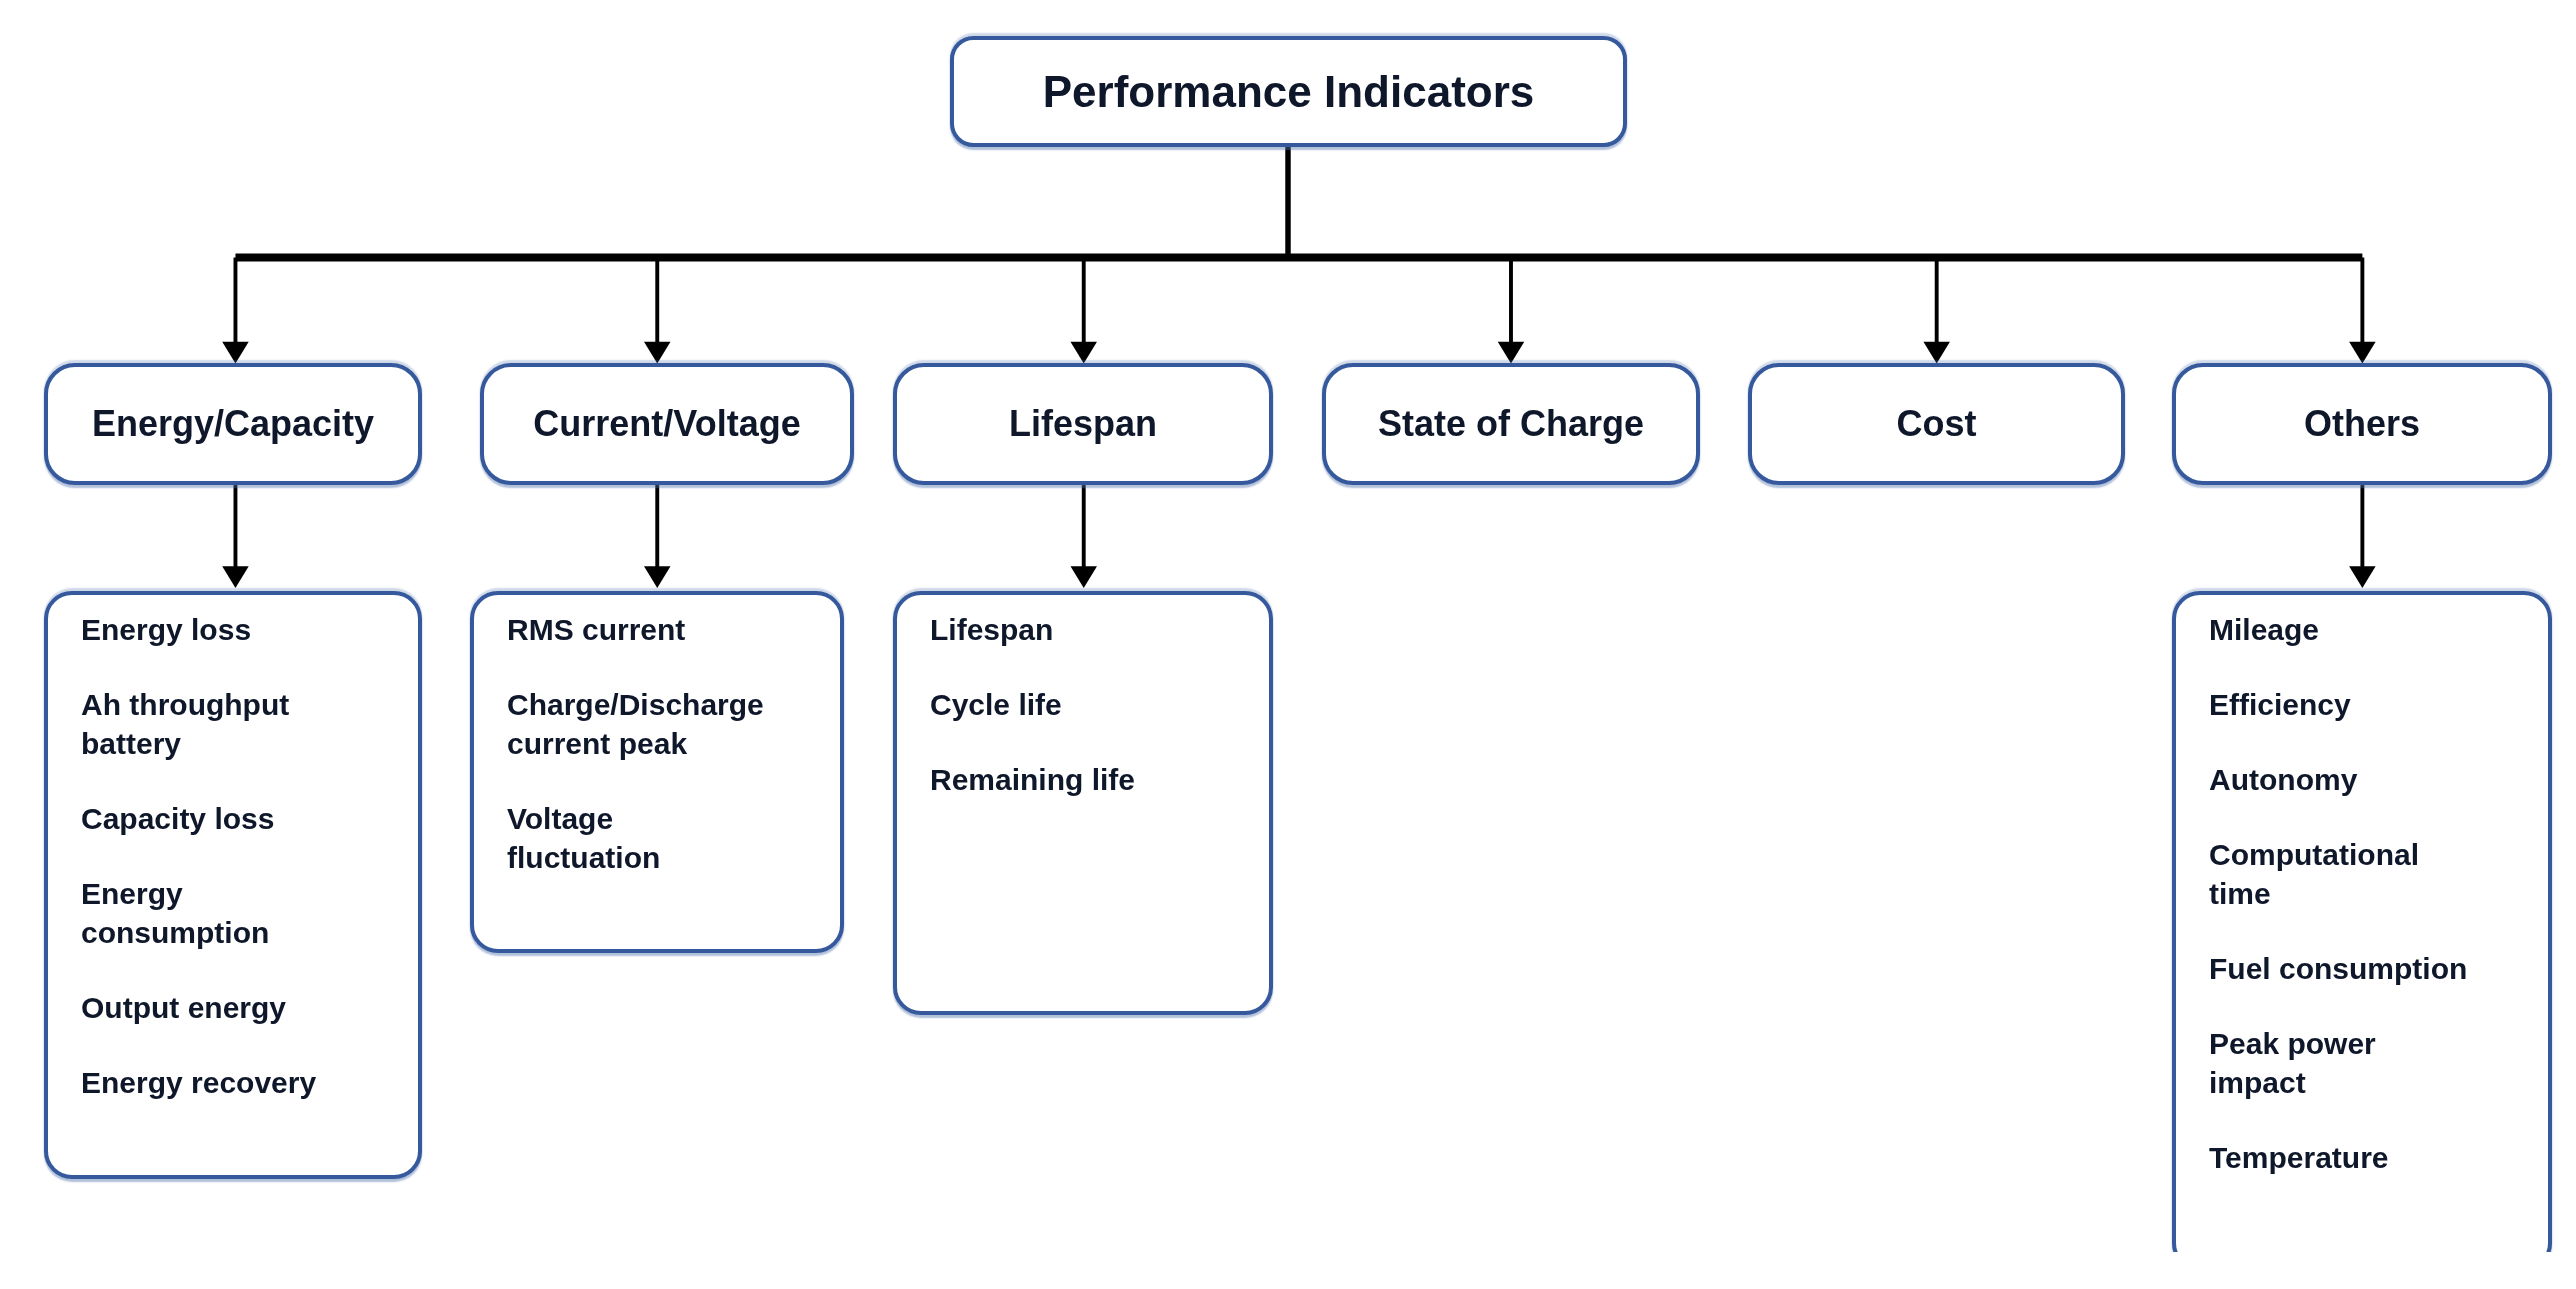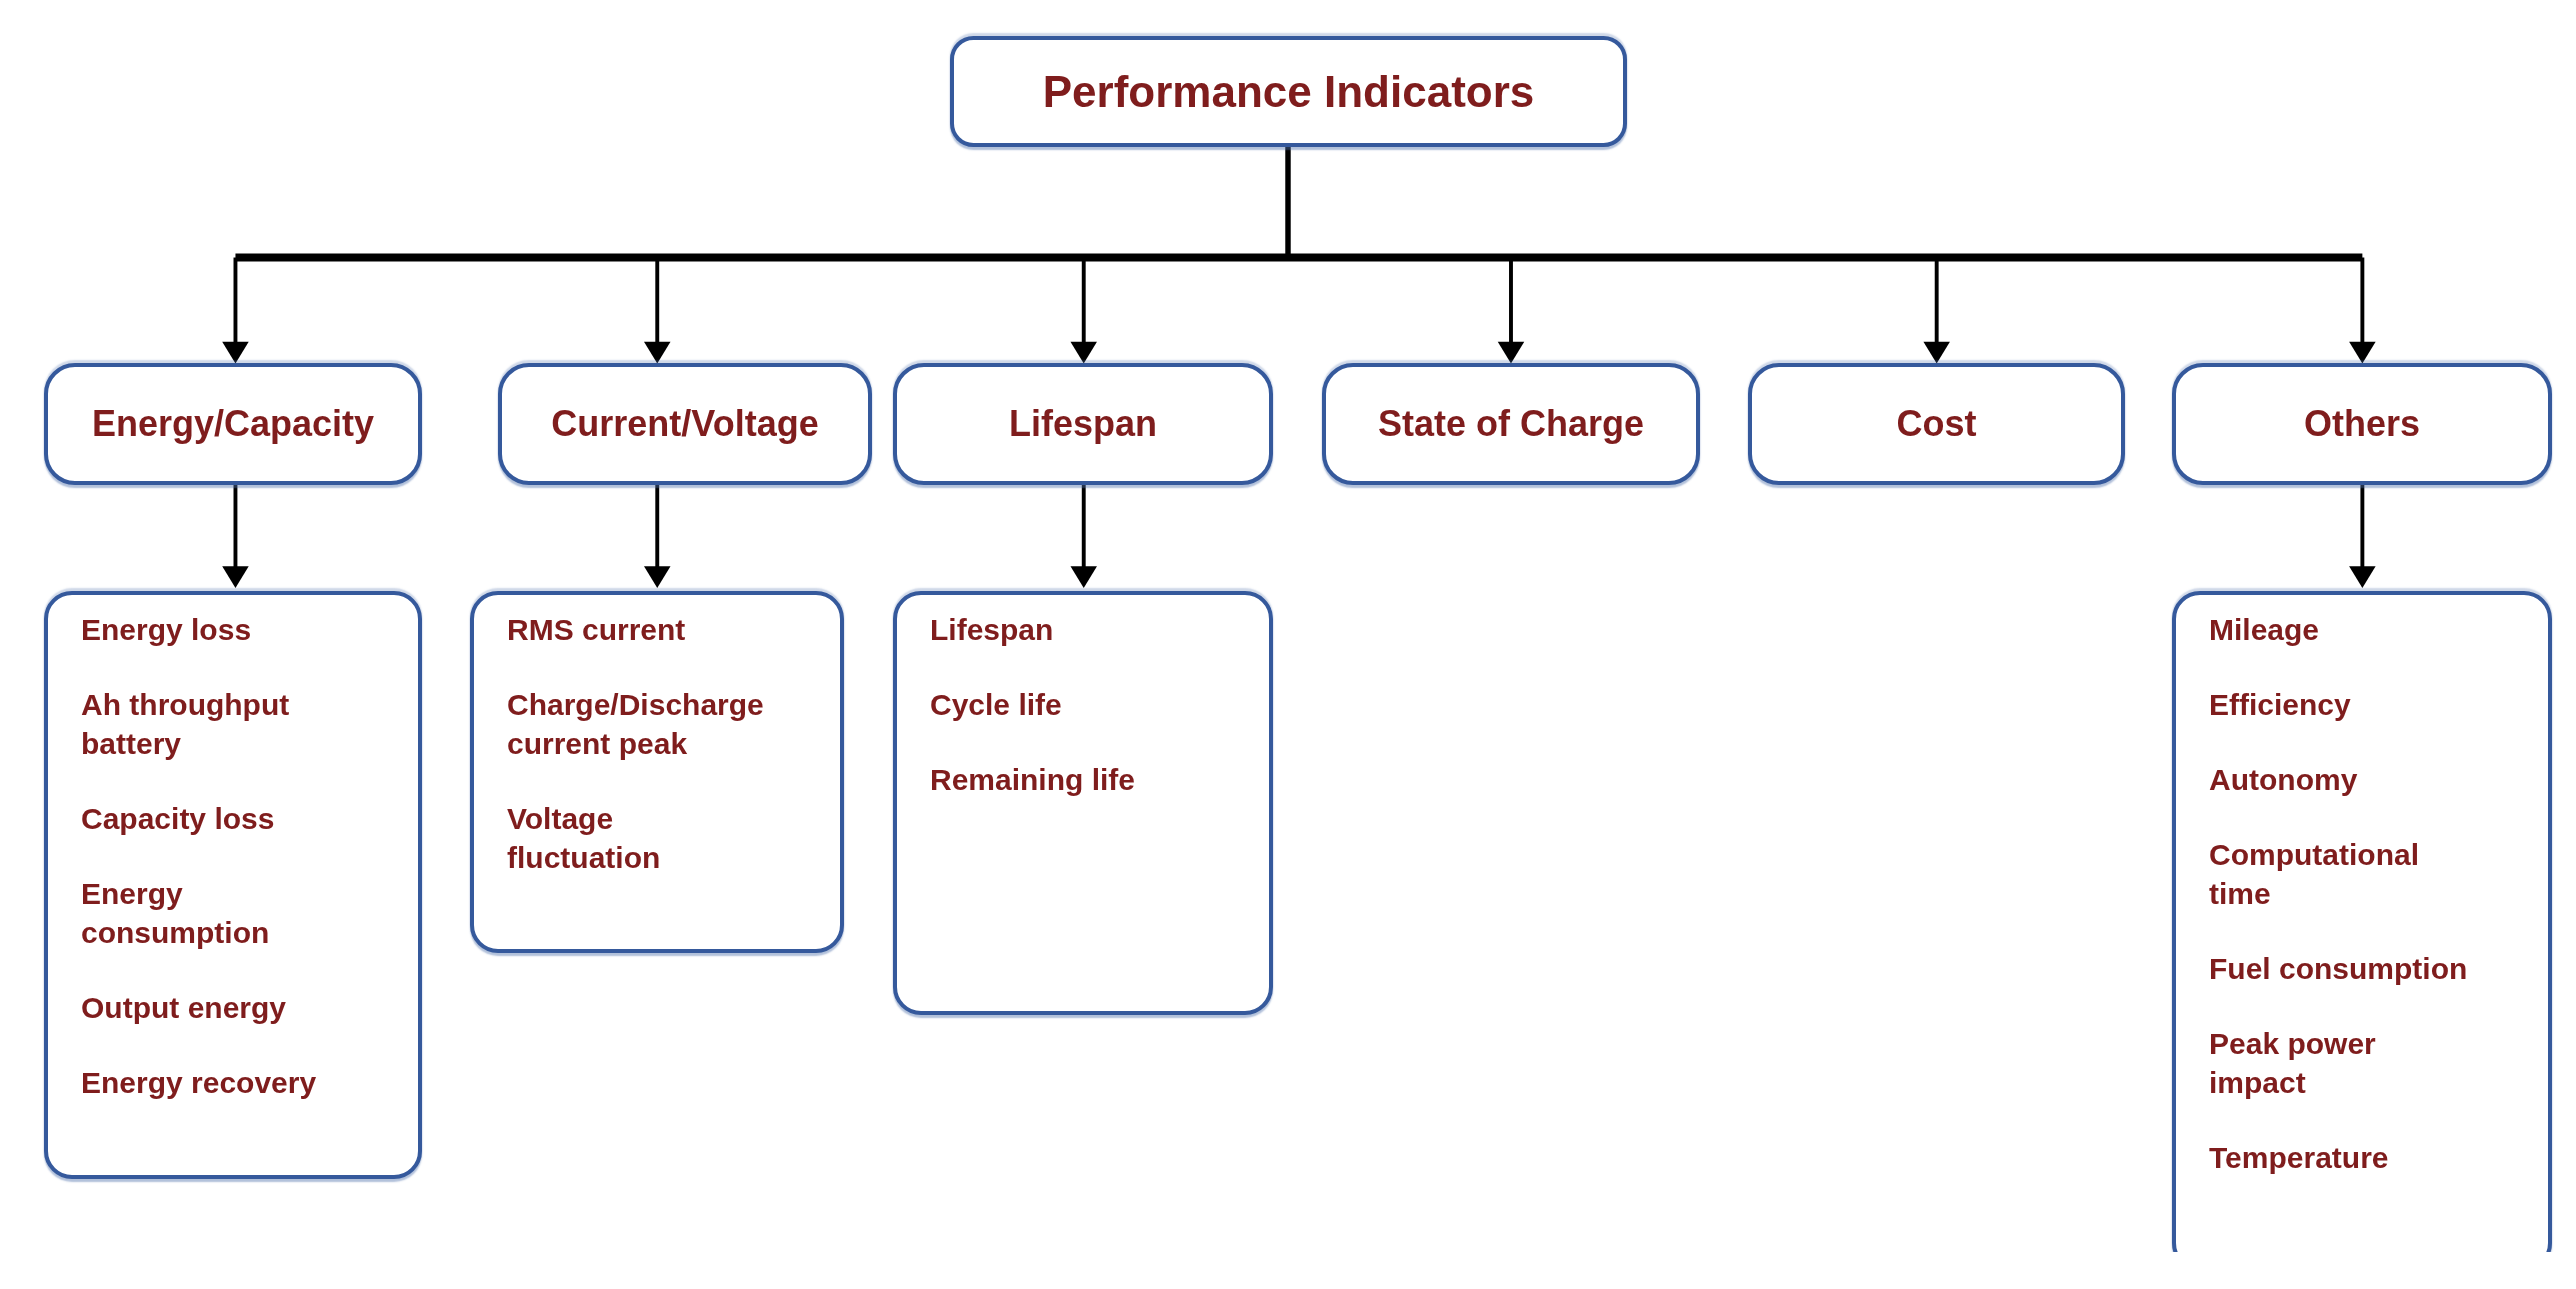--- a/index.html
+++ b/index.html
@@ -2,21 +2,21 @@
 <html style="font-size:12.5px"><head>
 <meta charset="utf-8">
 <style>
   html, body { margin: 0; padding: 0; background: #ffffff; }
   #canvas {
     position: relative;
     width: 2576px;
     height: 1252px;
     background: #ffffff;
     font-family: "Liberation Sans", sans-serif;
-    color: #7f1d1d;
+    color: #0f172a;
     overflow: hidden;
   }
   #connectors { position: absolute; left: 0; top: 0; width: 2576px; height: 1290px; }
   .box {
     position: absolute;
     box-sizing: border-box;
     background: #ffffff;
     border: 4.7px solid #35599C;
     border-radius: 31px;
     box-shadow: 0 2.3px 1.6px rgba(83,115,173,0.45), 0 -2.3px 1.6px rgba(83,115,173,0.28);
@@ -25,21 +25,21 @@
     justify-content: center;
   }
   .root-box {
     left: 950px; top: 36px; width: 677px; height: 111px;
     border-radius: 23.4px;
   }
   .root-label { font-size: 44px; font-weight: bold; }
   .cat-label { font-size: 36px; font-weight: bold; text-align: center; }
   .cat-box { top: 363px; height: 122px; }
   .cat-0 { left: 44px;   width: 378px; }
-  .cat-1 { left: 498px;  width: 374px; align-items: center; }
+  .cat-1 { left: 480px;  width: 374px; align-items: center; }
   .cat-2 { left: 893px; width: 380px; }
   .cat-3 { left: 1322px; width: 378px; }
   .cat-4 { left: 1748px; width: 377px; }
   .cat-5 { left: 2172px; width: 380px; }
   .leaf {
     top: 591px;
     border-radius: 28px;
     flex-direction: column;
     align-items: flex-start;
     justify-content: flex-start;

